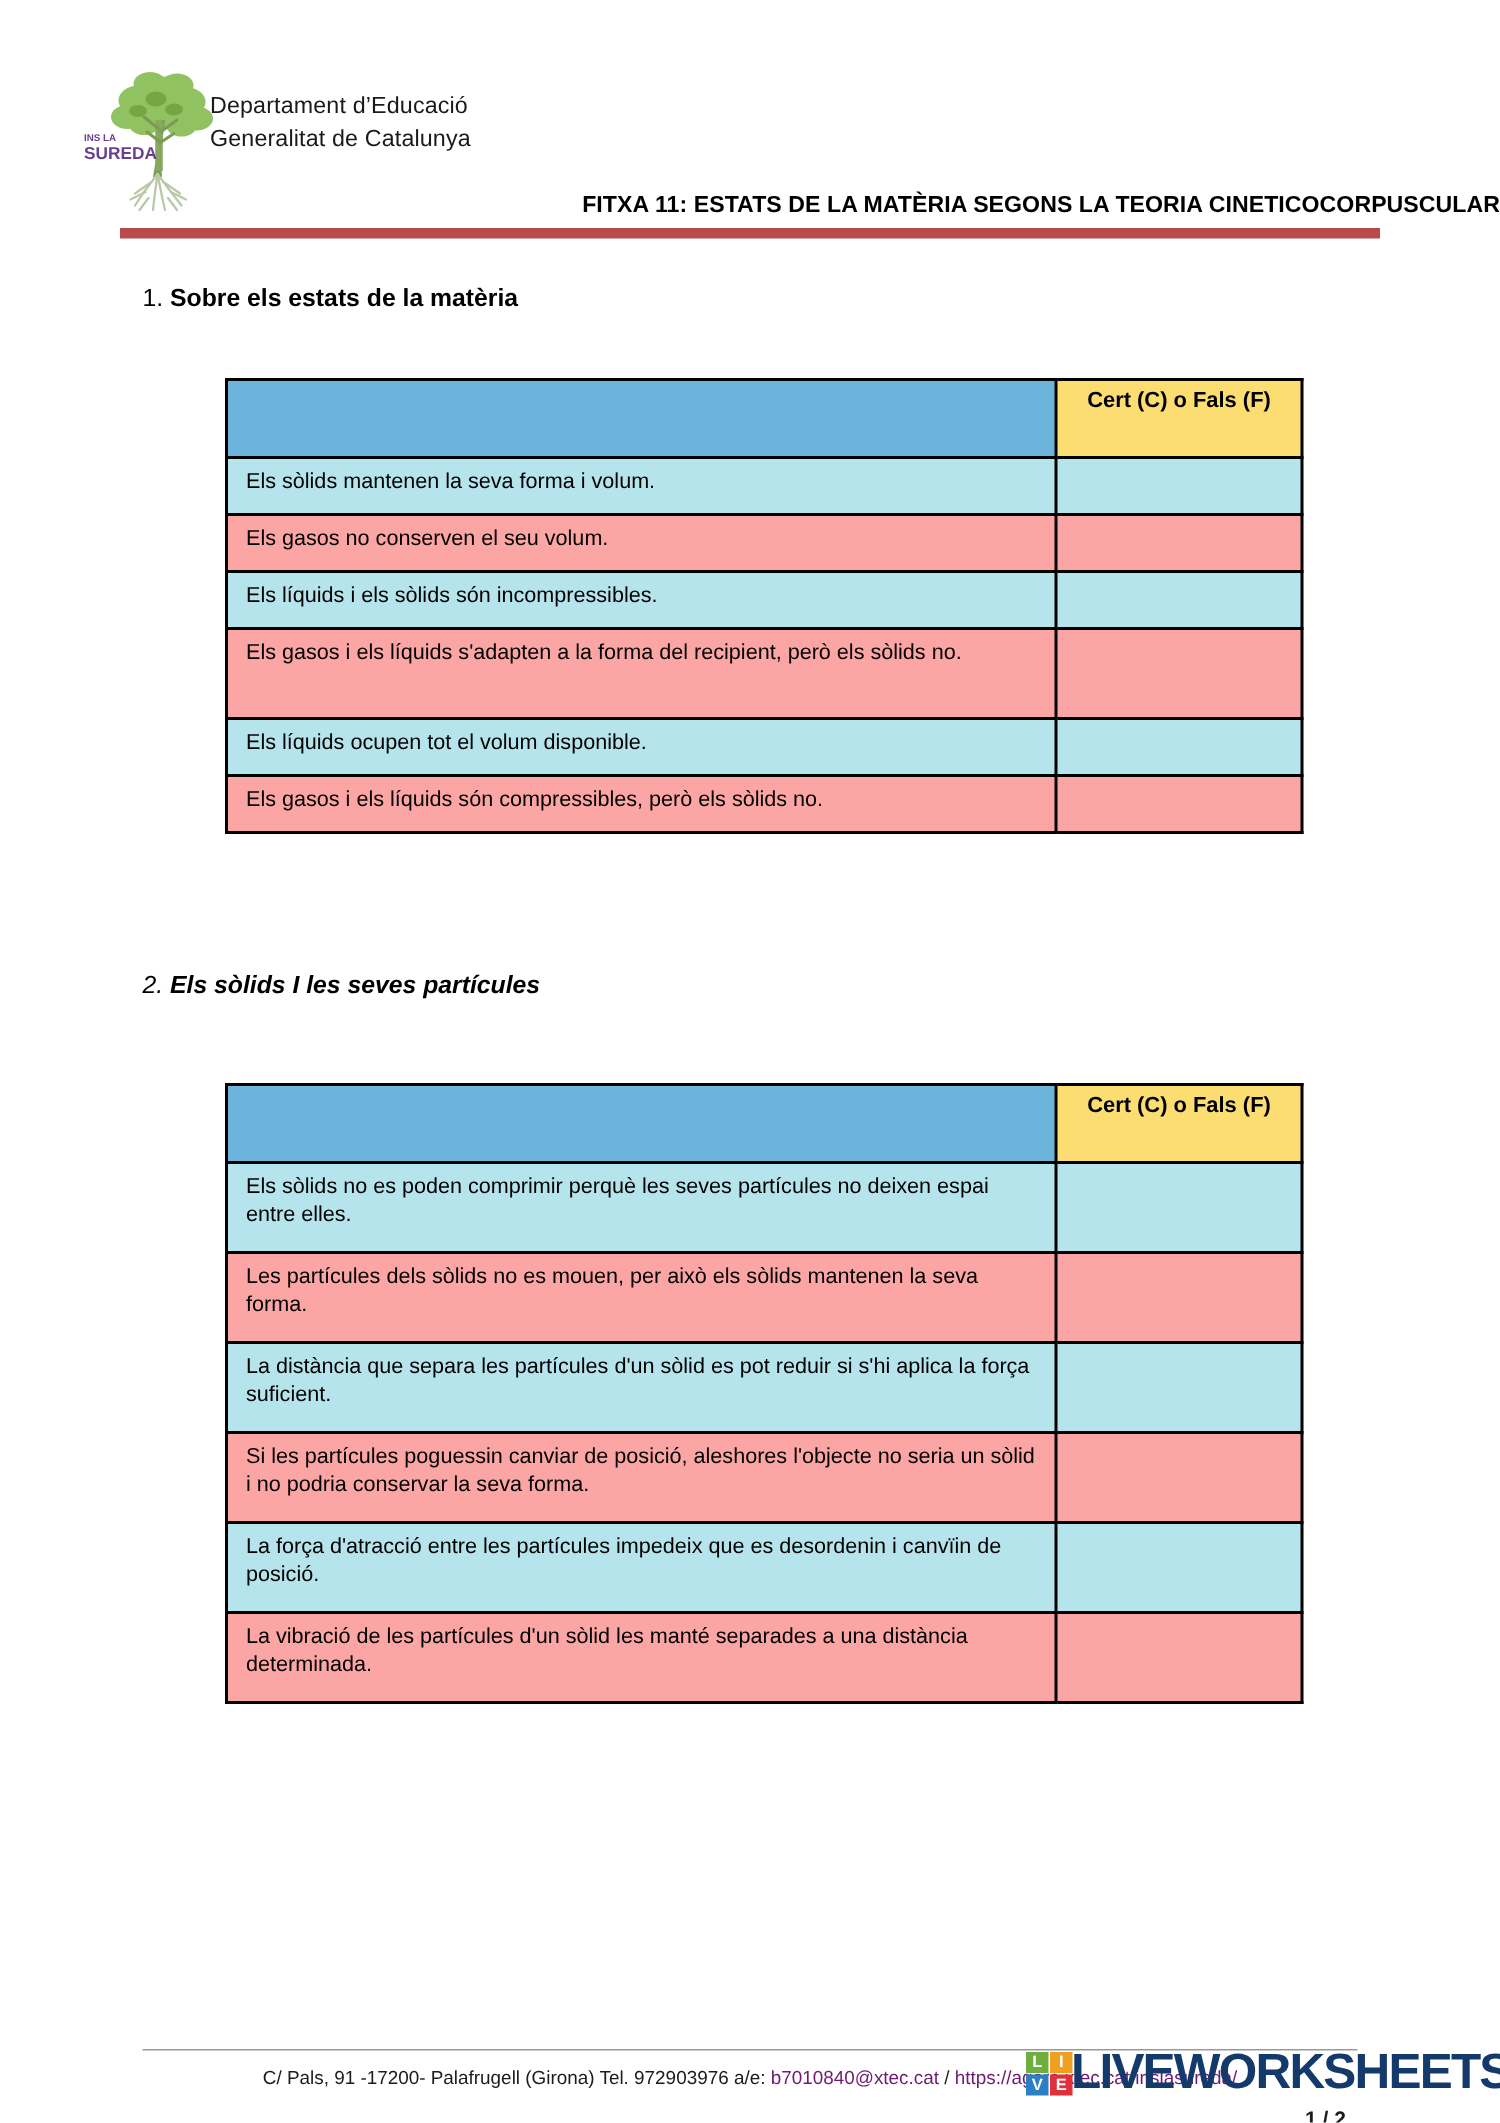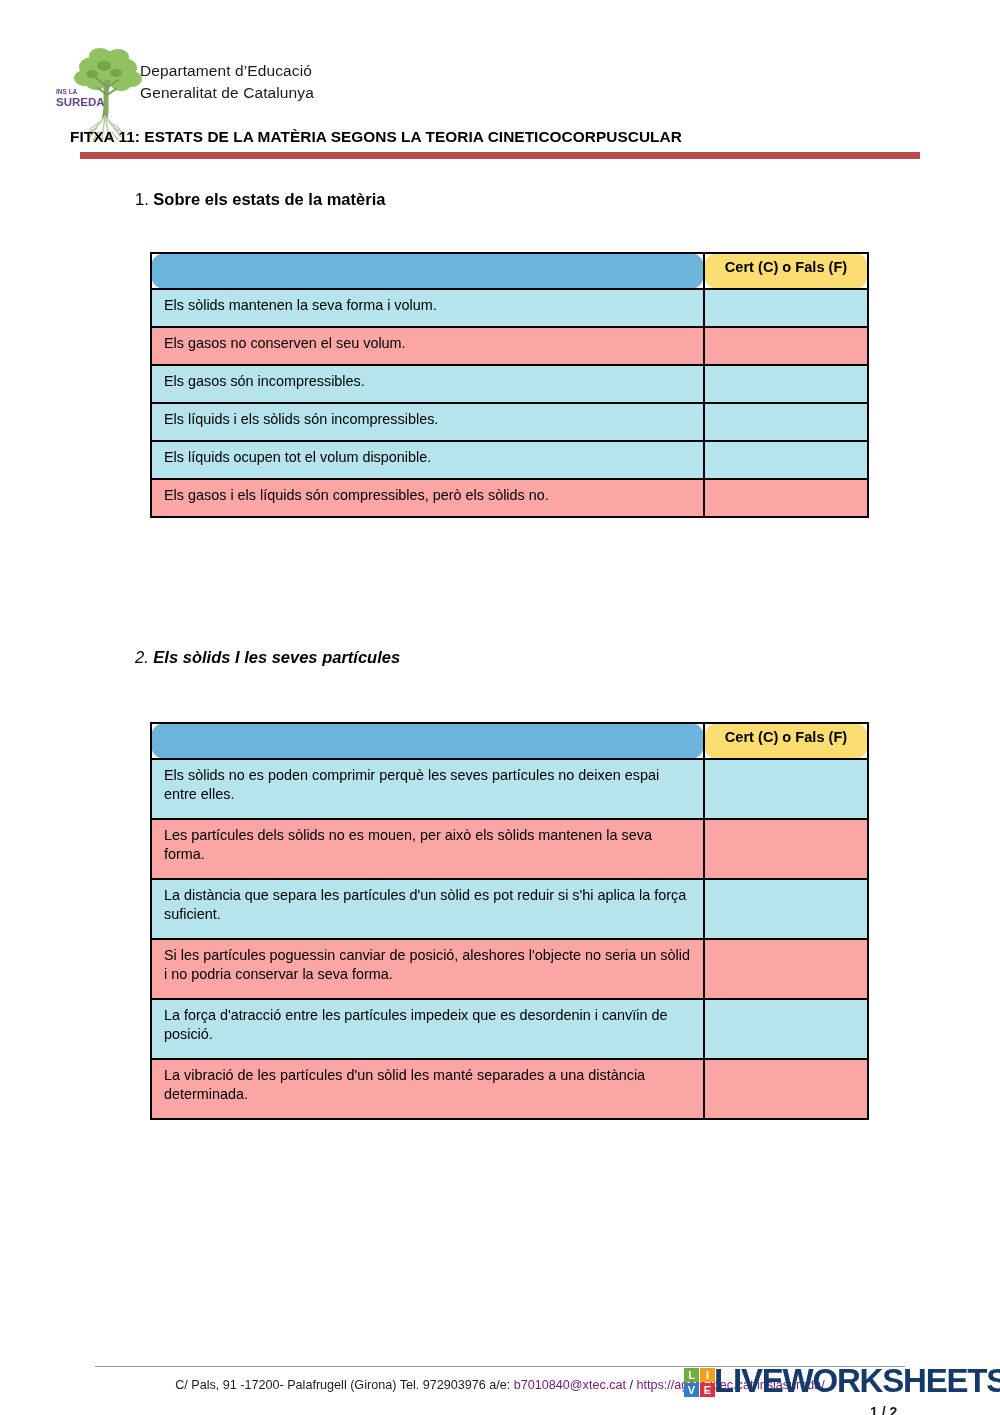--- a/index.html
+++ b/index.html
@@ -37,42 +37,41 @@
   .org-line {
     font-size: 15.5px;
     color: #1a1a1a;
     letter-spacing: .1px;
     white-space: nowrap;
   }
   #sheet-title {
     position: absolute;
     left: 0; top: 128px;
     width: 1000px;
-    text-align: left;
+    text-align: right;
     padding-left: 70px;
     box-sizing: border-box;
     font-size: 15.4px;
     font-weight: bold;
     letter-spacing: .05px;
     white-space: nowrap;
   }
   #header-rule {
     position: absolute;
     left: 80px; top: 152px;
     width: 840px; height: 7px;
     background: #b94a4a;
   }
 
   
   .section-heading {
     position: absolute;
     left: 95px;
     font-size: 16.5px;
     white-space: nowrap;
-    margin-left: 40px;
   }
   .section-heading .sec-num { font-weight: normal; }
   .section-heading .sec-text { font-weight: bold; }
   #sec1-heading { top: 190px; }
   #sec2-heading { top: 648px; font-style: italic; }
 
   
   .wsheet-table {
     position: absolute;
     left: 150px;
@@ -90,22 +89,21 @@
     border: 2.5px solid #000000;
     padding: 6px 9px 7px 12px;
     font-size: 14.4px;
     line-height: 1.33;
     vertical-align: top;
     background: #ffffff;
   }
   .wsheet-table tr.hdr td {
     height: 26px;
     padding-top: 4px;
-    padding-bottom: 4px;
-    border-radius: 14px;
+    padding-bottom: 20px;
   }
   td.hdr-blank { background: #6cb4dc; }
   td.hdr-ans {
     background: #fbdd72;
     font-weight: bold;
     font-size: 14.6px;
     text-align: center;
     padding-left: 6px;
     padding-right: 6px;
     white-space: nowrap;
@@ -266,25 +264,25 @@
     </tr>
     <tr class="tint">
       <td class="r-1line">Els sòlids mantenen la seva forma i volum.</td>
       <td class="ans-cell"></td>
     </tr>
     <tr class="plain">
       <td class="r-1line">Els gasos no conserven el seu volum.</td>
       <td class="ans-cell"></td>
     </tr>
     <tr class="tint">
-      <td class="r-1line">Els gasos són incompressibles.</td>
-      <td class="ans-cell"></td>
-    </tr>
-    <tr class="tint">
       <td class="r-1line">Els líquids i els sòlids són incompressibles.</td>
+      <td class="ans-cell"></td>
+    </tr>
+    <tr class="plain">
+      <td class="r-2line">Els gasos i els líquids s'adapten a la forma del recipient, però els sòlids no.</td>
       <td class="ans-cell"></td>
     </tr>
     <tr class="tint">
       <td class="r-1line">Els líquids ocupen tot el volum disponible.</td>
       <td class="ans-cell"></td>
     </tr>
     <tr class="plain">
       <td class="r-1line">Els gasos i els líquids són compressibles, però els sòlids no.</td>
       <td class="ans-cell"></td>
     </tr>

